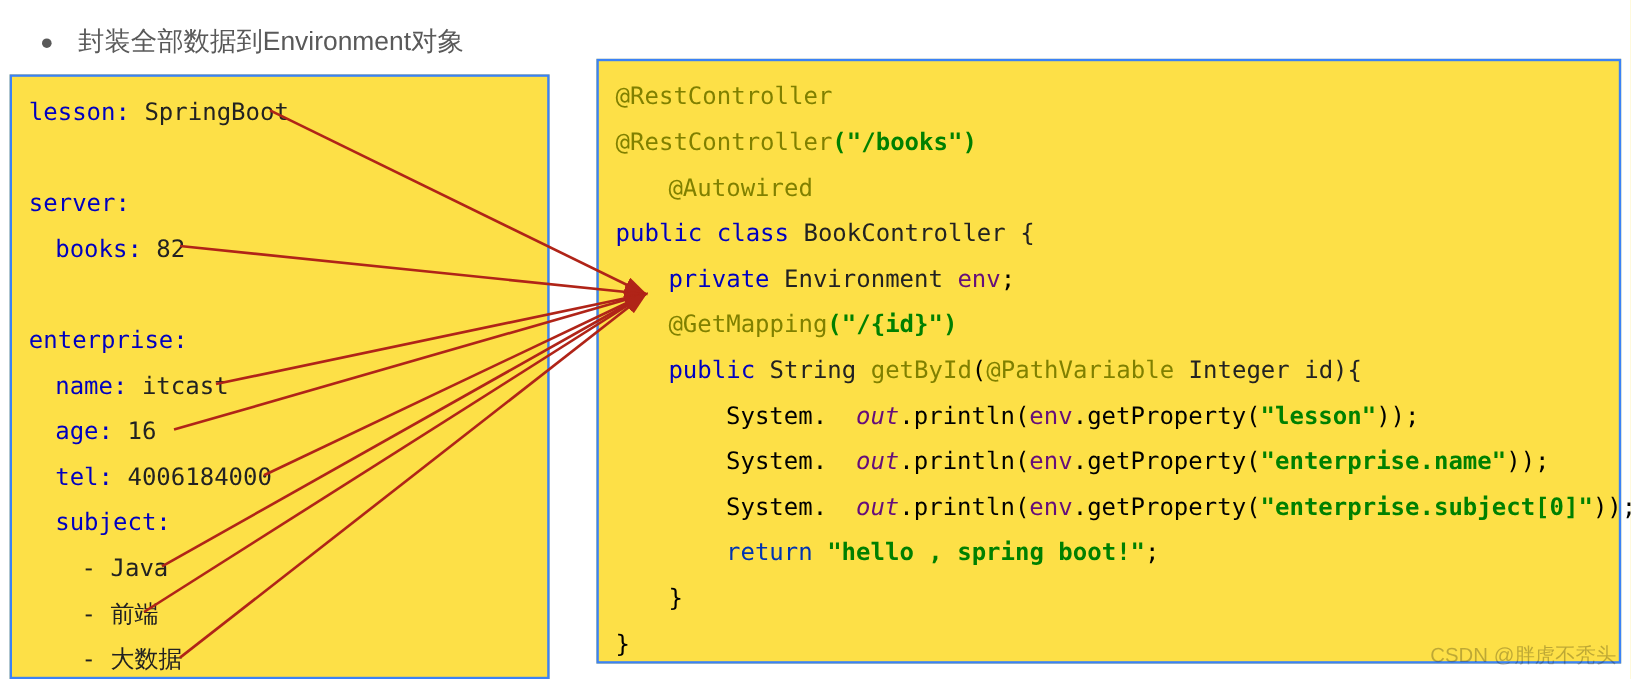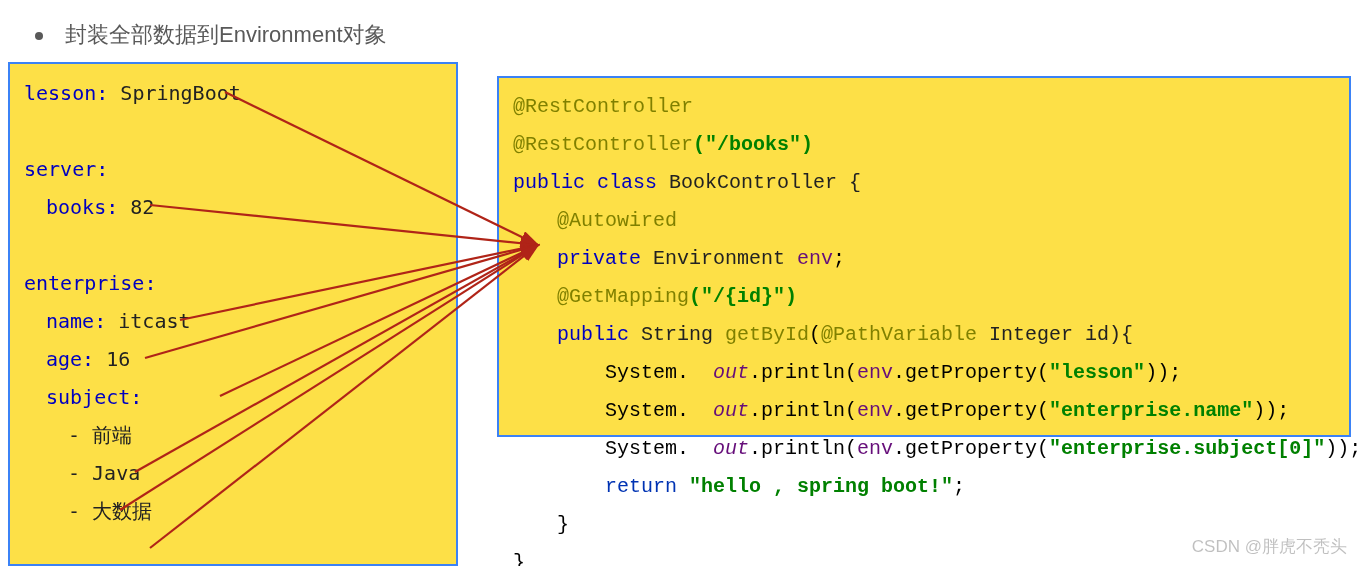--- a/index.html
+++ b/index.html
@@ -38,25 +38,24 @@
     padding: 10px 16px 0 14px;
     box-sizing: border-box;
   }
   #left-panel {
     top: 62px;
     left: 8px;
     width: 450px;
     height: 504px;
   }
   #right-panel {
-    top: 76px;
+    top: 49px;
     left: 497px;
     width: 854px;
-    height: 361px;
-    font-family: Liberation Mono, monospace;
+    height: 504px;
   }
   .kw { color: #0000c0; }
   .val { color: #222; }
   .ann { color: #808000; }
   .type { color: #222; }
   .method { color: #808000; margin-top: 32px; }
   .str { color: #008000; font-weight: bold; }
   .field { color: #660e7a; font-style: italic; }
   .ret { color: #0033b3; }
   .id { color: #660e7a; }
@@ -91,31 +90,32 @@
 
 <div id="left-panel" class="panel">
   <div class="ln"><span class="kw">lesson:</span><span class="val"> SpringBoot</span></div>
   <div class="ln">&nbsp;</div>
   <div class="ln"><span class="kw">server:</span></div>
   <div class="ln indent1"><span class="kw">books:</span><span class="val"> 82</span></div>
   <div class="ln">&nbsp;</div>
   <div class="ln"><span class="kw">enterprise:</span></div>
   <div class="ln indent1"><span class="kw">name:</span><span class="val"> itcast</span></div>
   <div class="ln indent1"><span class="kw">age:</span><span class="val"> 16</span></div>
+  <div class="ln indent1"><span class="kw">tel:</span><span class="val"> 4006184000</span></div>
   <div class="ln indent1"><span class="kw">subject:</span></div>
+  <div class="ln indent2"><span class="val">- Java</span></div>
   <div class="ln indent2"><span class="val">- 前端</span></div>
-  <div class="ln indent2"><span class="val">- Java</span></div>
   <div class="ln indent2"><span class="val">- 大数据</span></div>
 </div>
 
 <div id="right-panel" class="panel">
   <div class="ln"><span class="ann">@RestController</span></div>
   <div class="ln"><span class="ann">@RestController</span><span class="str">("/books")</span></div>
+  <div class="ln indent2"><span class="ann">@Autowired</span></div>
   <div class="ln"><span class="kw">public</span> <span class="kw">class</span><span class="type"> BookController {</span></div>
-  <div class="ln indent2"><span class="ann">@Autowired</span></div>
   <div class="ln indent2"><span class="kw">private</span><span class="type"> Environment </span><span class="id">env</span><span>;</span></div>
   <div class="ln indent2"><span class="ann">@GetMapping</span><span class="str">("/{id}")</span></div>
   <div class="ln indent2"><span class="kw">public</span><span class="type"> String </span><span class="method">getById</span><span>(</span><span class="ann">@PathVariable</span><span class="type"> Integer id){</span></div>
   <div class="ln indent3"><span>System.</span><span class="field out">out</span><span>.println(</span><span class="id">env</span><span>.getProperty(</span><span class="str">"lesson"</span><span>));</span></div>
   <div class="ln indent3"><span>System.</span><span class="field out">out</span><span>.println(</span><span class="id">env</span><span>.getProperty(</span><span class="str">"enterprise.name"</span><span>));</span></div>
   <div class="ln indent3"><span>System.</span><span class="field out">out</span><span>.println(</span><span class="id">env</span><span>.getProperty(</span><span class="str">"enterprise.subject[0]"</span><span>));</span></div>
   <div class="ln indent3"><span class="ret">return</span><span class="str"> "hello , spring boot!"</span><span>;</span></div>
   <div class="ln indent2">}</div>
   <div class="ln">}</div>
 </div>

